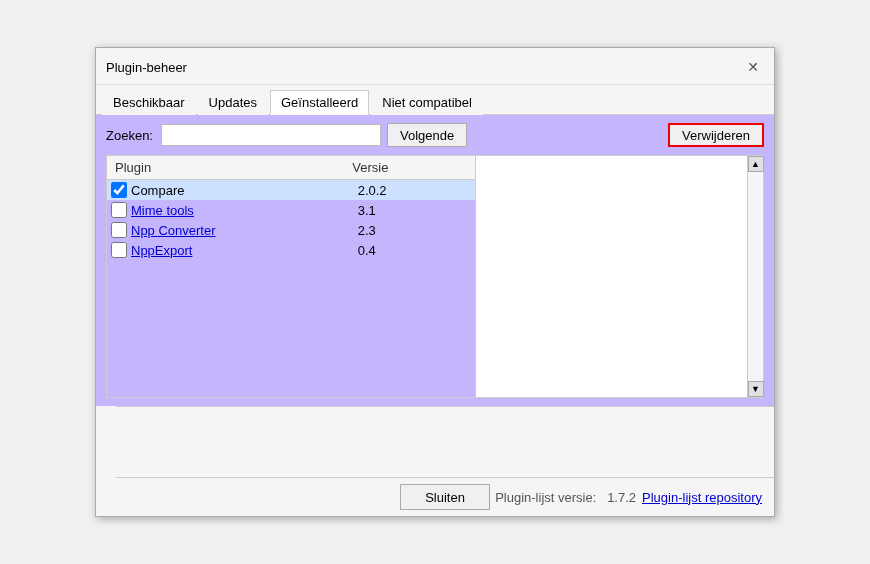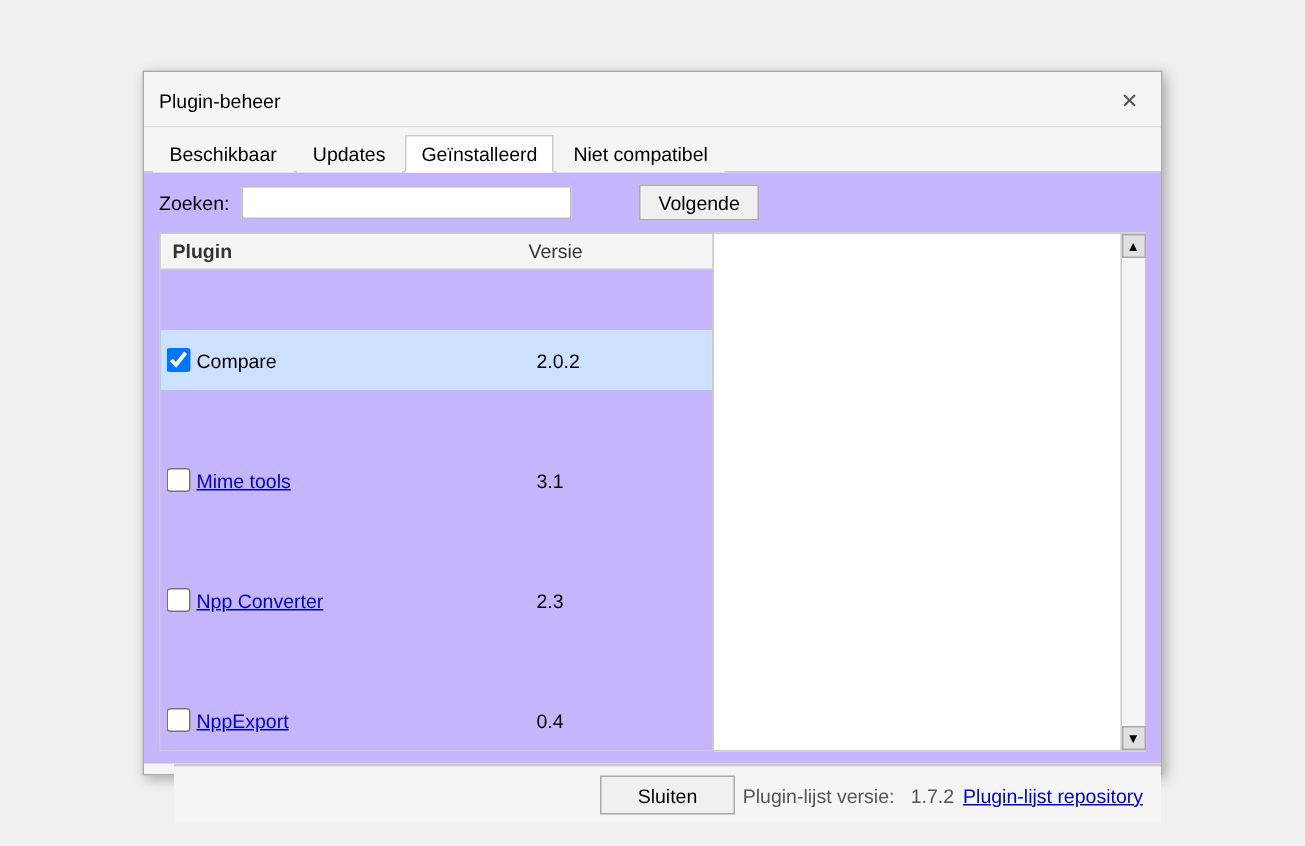--- a/index.html
+++ b/index.html
@@ -97,21 +97,20 @@
       font-size: 13px;
       padding: 1px 4px;
     }
     .search-next-btn {
       height: 24px;
       padding: 1px 12px;
       border: 1px solid #aaa;
       background: #f0f0f0;
       cursor: pointer;
       font-size: 13px;
-      margin-left: 39px;
     }
     .remove-btn {
       height: 24px;
       padding: 1px 12px;
       border: 2px solid #e00;
       background: #f0f0f0;
       cursor: pointer;
       font-size: 13px;
       margin-left: auto;
     }
@@ -128,41 +127,40 @@
       overflow: hidden;
     }
     .table-header {
       display: flex;
       background: #f5f5f5;
       border-bottom: 1px solid #ccc;
       padding: 2px 4px;
     }
     .col-plugin {
       flex: 2;
-      font-weight: bold;
-      color: #333;
-      font-size: 13px;
-      padding: 2px 4px;
-    }
-    .col-version {
-      flex: 1;
       font-weight: normal;
       color: #333;
       font-size: 13px;
       padding: 2px 4px;
     }
+    .col-version {
+      flex: 1;
+      font-weight: normal;
+      color: #333;
+      font-size: 13px;
+      padding: 2px 4px;
+    }
     .table-body {
       flex: 1;
       overflow-y: auto;
     }
     .table-row {
       display: flex;
       align-items: center;
-      padding: 12px 4px;
-      margin-top: 40px;
+      padding: 2px 4px;
     }
     .table-row.selected { background: #cce0ff; }
     .row-checkbox {
       width: 16px;
       height: 16px;
       margin-right: 4px;
       flex-shrink: 0;
     }
     .row-name {
       flex: 2;
@@ -272,20 +270,21 @@
     <div class="tab">Niet compatibel</div>
   </div>
 
   <div class="content">
 
     <div class="search-row">
       <label class="search-label">Zoeken:</label>
       <input class="search-input" type="text" style="">
       <button class="search-next-btn">Volgende</button>
       <div class="spacer"></div>
+      <button class="remove-btn">Verwijderen</button>
     </div>
 
     <div class="main-area">
 
       <div class="plugin-table">
         <div class="table-header">
           <span class="col-plugin">Plugin</span>
           <span class="col-version">Versie</span>
         </div>
         <div class="table-body">

